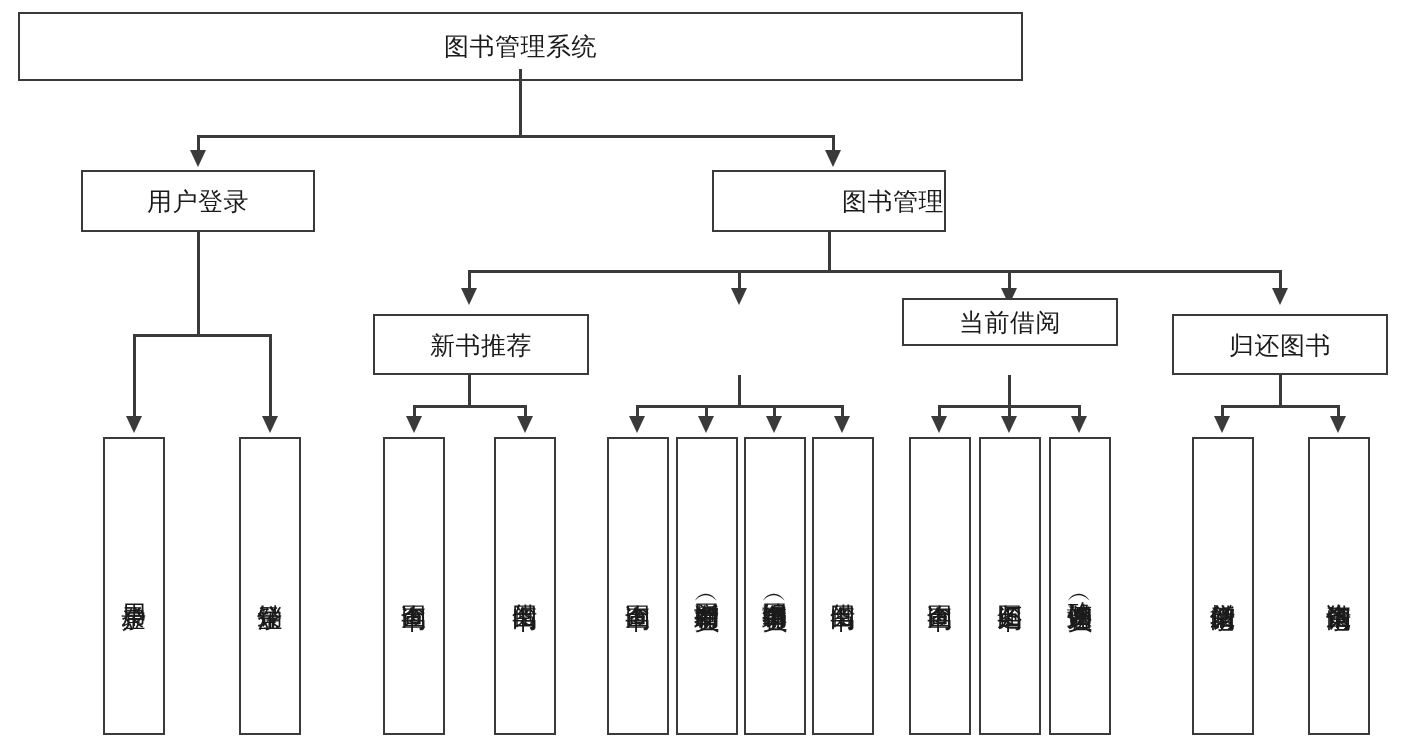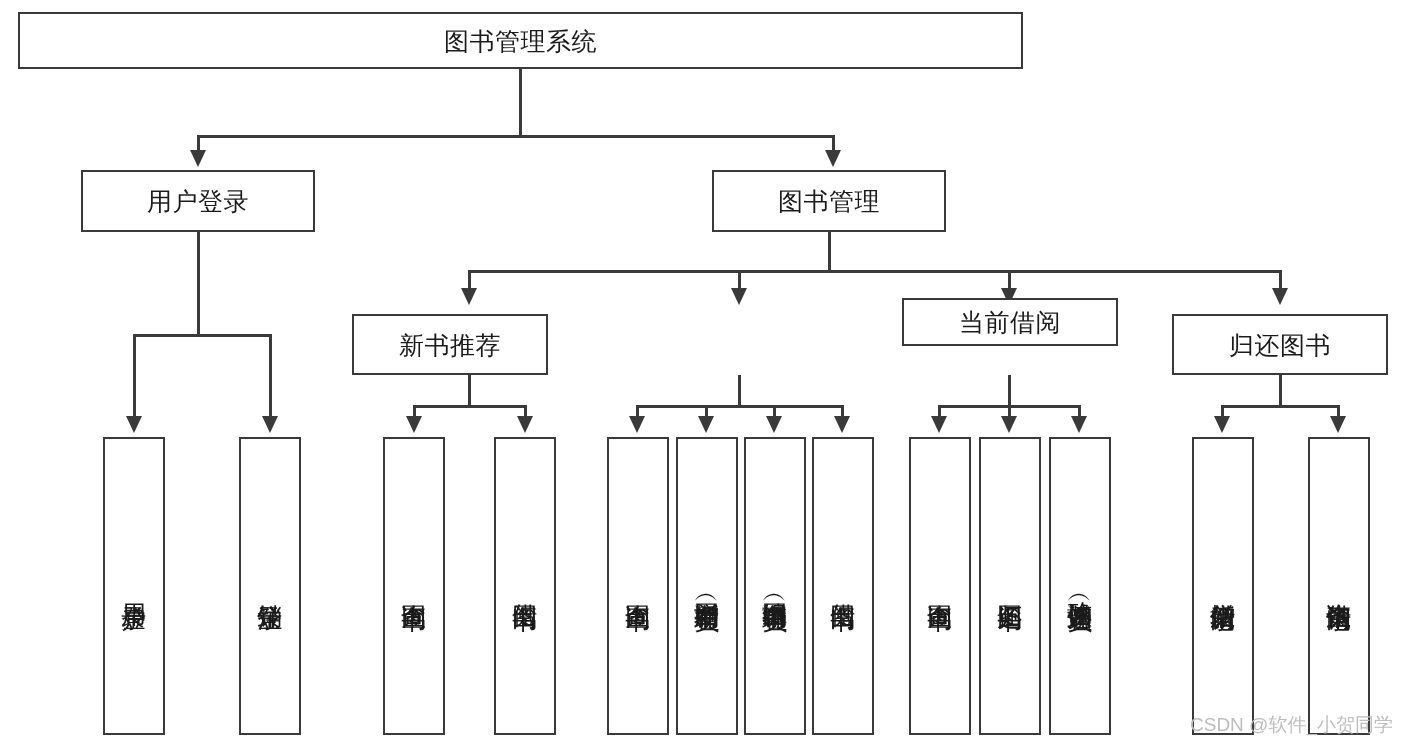--- a/index.html
+++ b/index.html
@@ -75,36 +75,36 @@
     font-size: 19px;
     white-space: nowrap;
     user-select: none;
   }
 </style>
 </head>
 <body>
 
 <div id="canvas">
 
-  <div class="node root horiz" style="left:18px; top:12px; width:1005px; height:57px;">
+  <div class="node root horiz" style="left:18px; top:12px; width:1005px; height:69px;font-family:Liberation Serif, serif;">
     <span class="label">图书管理系统</span>
   </div>
 
   <div class="line vline" style="left:519px; top:69px; width:3px; height:68px;"></div>
   <div class="line hline" style="left:197px; top:135px; width:638px; height:3px;"></div>
   <div class="line vline" style="left:197px; top:135px; width:3px; height:18px;"></div>
   <div class="arrow" style="left:190px; top:150px;"></div>
   <div class="line vline" style="left:832px; top:135px; width:3px; height:18px;"></div>
   <div class="arrow" style="left:825px; top:150px;"></div>
 
   <div class="node horiz" style="left:81px; top:170px; width:234px; height:62px;">
     <span class="label">用户登录</span>
   </div>
 
-  <div class="node horiz" style="left:712px; top:170px; width:234px; height:62px;">
+  <div class="node horiz" style="left:712px; top:170px; width:234px; height:62px;justify-content:flex-end;">
     <span class="label">图书管理</span>
   </div>
 
   <div class="line vline" style="left:197px; top:232px; width:3px; height:105px;"></div>
   <div class="line hline" style="left:133px; top:334px; width:139px; height:3px;"></div>
   <div class="line vline" style="left:133px; top:334px; width:3px; height:85px;"></div>
   <div class="arrow" style="left:126px; top:416px;"></div>
   <div class="line vline" style="left:269px; top:334px; width:3px; height:85px;"></div>
   <div class="arrow" style="left:262px; top:416px;"></div>
 
@@ -112,21 +112,21 @@
   <div class="line hline" style="left:468px; top:270px; width:814px; height:3px;"></div>
   <div class="line vline" style="left:468px; top:270px; width:3px; height:20px;"></div>
   <div class="arrow" style="left:461px; top:288px;"></div>
   <div class="line vline" style="left:738px; top:270px; width:3px; height:20px;"></div>
   <div class="arrow" style="left:731px; top:288px;"></div>
   <div class="line vline" style="left:1008px; top:270px; width:3px; height:20px;"></div>
   <div class="arrow" style="left:1001px; top:288px;"></div>
   <div class="line vline" style="left:1279px; top:270px; width:3px; height:20px;"></div>
   <div class="arrow" style="left:1272px; top:288px;"></div>
 
-  <div class="node horiz" style="left:352px; top:314px; width:196px; height:61px;">
+  <div class="node horiz" style="left:373px; top:314px; width:216px; height:61px;">
     <span class="label">新书推荐</span>
   </div>
   <div class="node horiz" style="left:902px; top:298px; width:216px; height:48px;">
     <span class="label">当前借阅</span>
   </div>
   <div class="node horiz" style="left:1172px; top:314px; width:216px; height:61px;">
     <span class="label">归还图书</span>
   </div>
 
   <div class="line vline" style="left:468px; top:375px; width:3px; height:32px;"></div>
@@ -200,15 +200,14 @@
     <span class="label">确认归还（管理员）</span>
   </div>
 
   <div class="node vert" style="left:1192px; top:437px; width:62px; height:298px;">
     <span class="label">新增借阅记录</span>
   </div>
   <div class="node vert" style="left:1308px; top:437px; width:62px; height:298px;">
     <span class="label">查询借阅记录</span>
   </div>
 
-  <div id="watermark" style="left:1190px; top:712px;">CSDN @软件_小贺同学</div>
 
 </div>
 
 </body></html>

